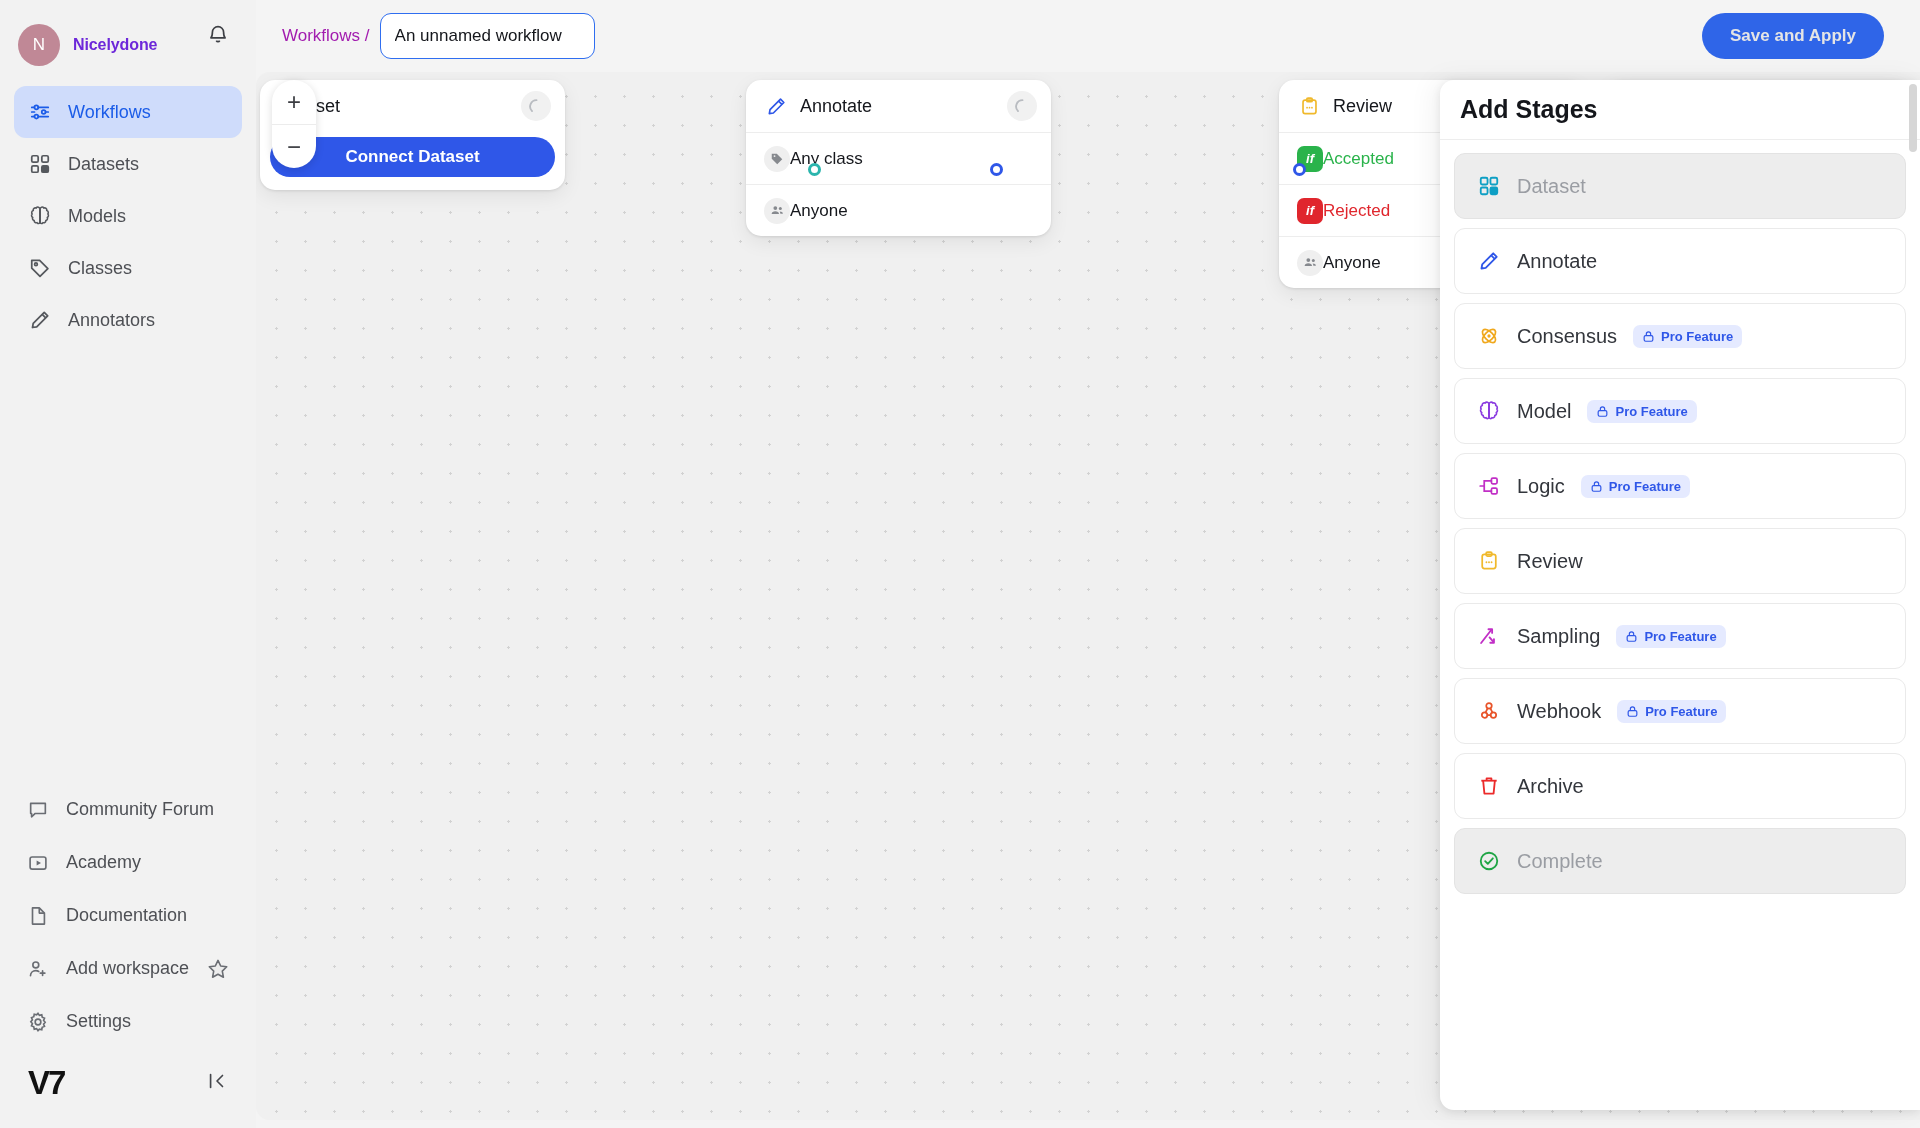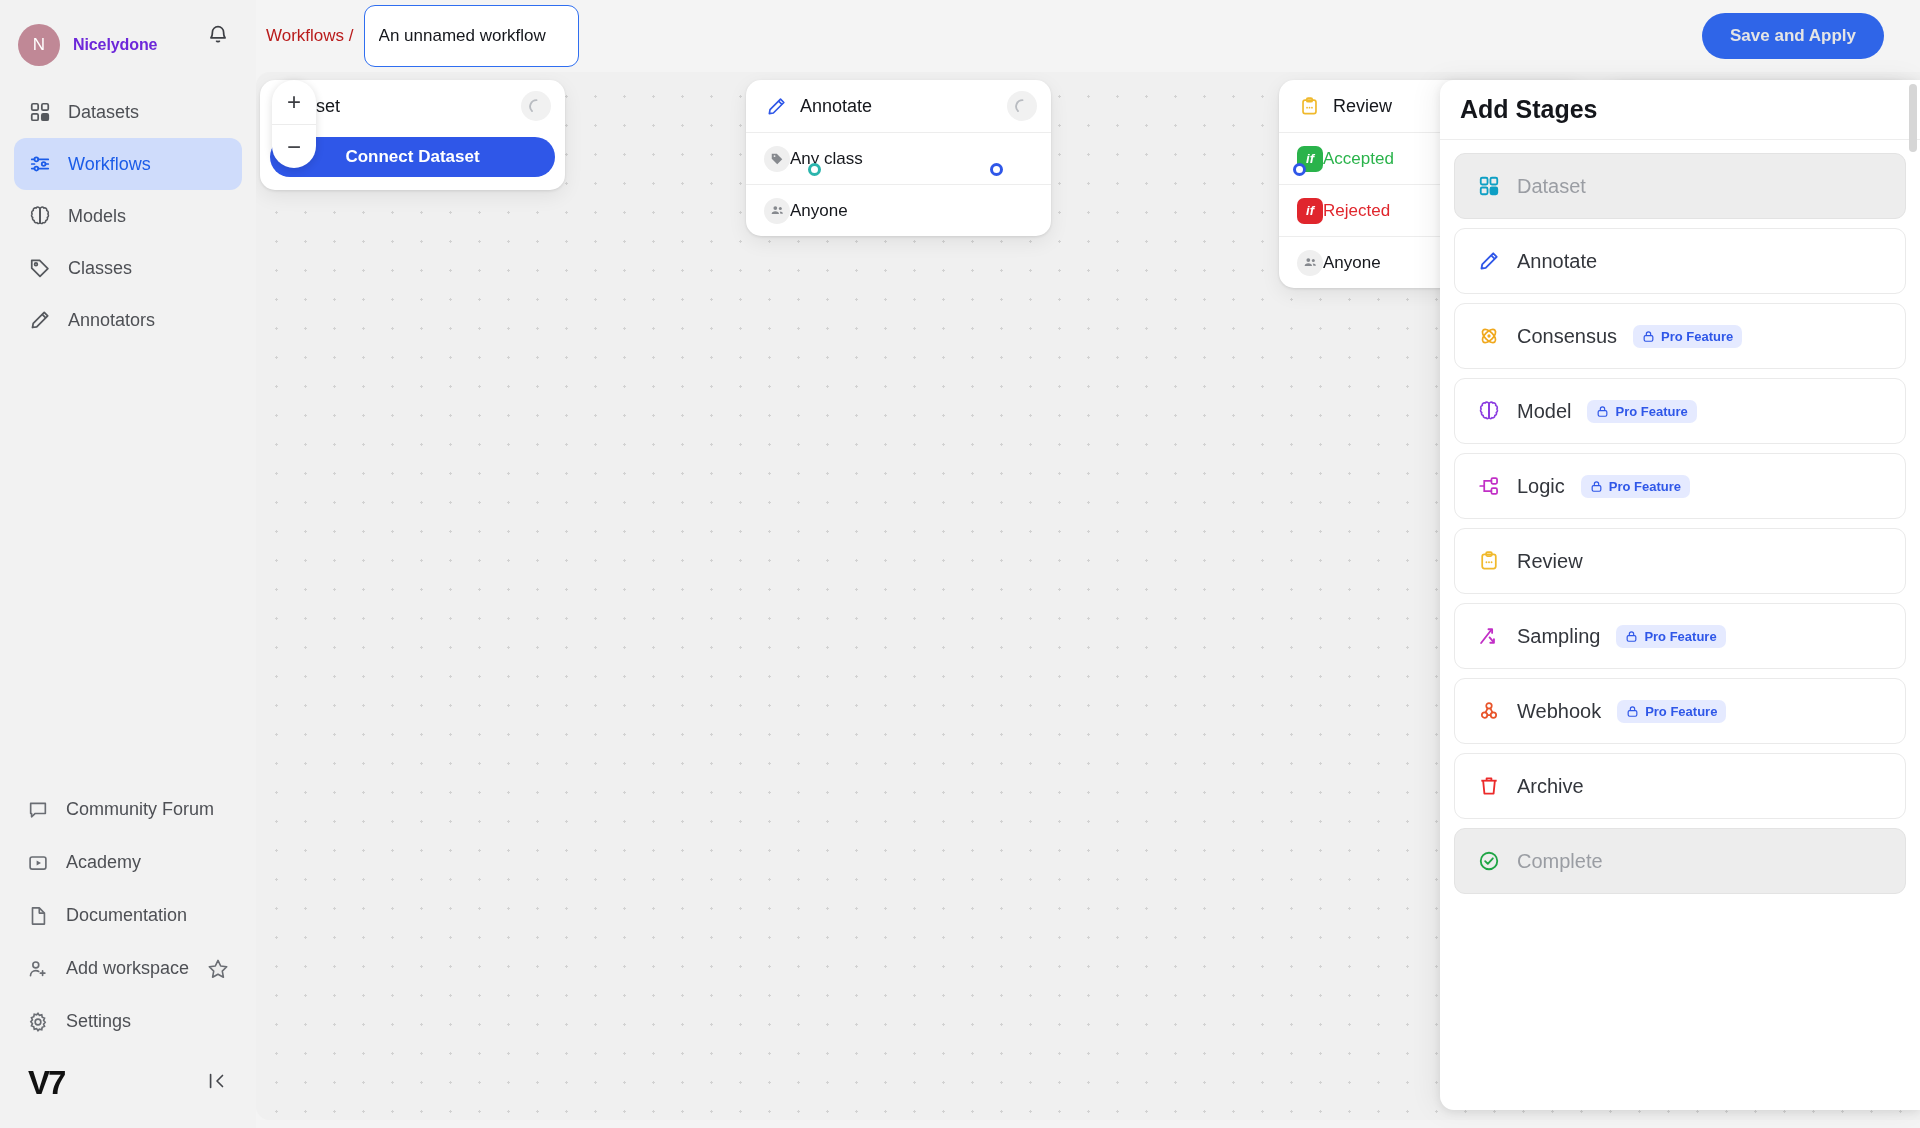--- a/index.html
+++ b/index.html
@@ -44,23 +44,23 @@
     gap: 24px;
   }
   .v7logo { font-size: 33px; font-weight: 900; letter-spacing: -2px; color: #111; font-family: "Liberation Sans", sans-serif; }
 
   
   .topbar {
     position: absolute; left: 256px; top: 0; right: 0; height: 72px;
     background: #f4f4f4; display: flex; align-items: center; gap: 0;
   }
   .bell { margin-left: -50px; color: #3d3f44; cursor: pointer; }
-  .breadcrumb { margin-left: 36px; font-size: 17px; color: #b91c1c; text-align: right; }
+  .breadcrumb { margin-left: 52px; font-size: 17px; color: #a21caf; text-align: right; }
   .wf-name-input {
-    margin-left: 10px; width: 215px; height: 62px;
+    margin-left: 10px; width: 215px; height: 46px;
     border: 1.6px solid #2f6ef0; border-radius: 11px; background: #fff;
     font-size: 17px; color: #15171c; padding: 0 14px;
     font-family: "Liberation Sans", sans-serif; outline: none;
   }
   .save-btn {
     margin-left: auto; margin-right: 36px;
     background: #2f65e8; color: #e5e5e5; border: none;
     height: 46px; padding: 0 28px; border-radius: 23px;
     font-size: 17px; font-weight: 700; cursor: pointer;
     font-family: "Liberation Sans", sans-serif;
@@ -180,42 +180,42 @@
 
   <aside class="sidebar">
 
     <div class="brand">
       <div class="avatar">N</div>
       <div class="brand-name">Nicelydone</div>
     </div>
 
     <nav class="nav-group">
 
+      <div class="nav-item active">
+        <span class="ico">
+          <svg width="22" height="22" viewBox="0 0 24 24" fill="none" stroke="#1b5ce8" stroke-width="1.9" stroke-linecap="round">
+            <circle cx="8" cy="7" r="2.1"></circle>
+              <circle cx="16" cy="12" r="2.1"></circle>
+              <circle cx="8" cy="17" r="2.1"></circle>
+            <path d="M3 7h3M10 7h11M3 12h3M18 12h3M3 17h3M10 17h11"></path>
+          </svg>
+        </span>
+        <span>Workflows</span>
+      </div>
+
       <div class="nav-item">
         <span class="ico">
           <svg width="22" height="22" viewBox="0 0 24 24" fill="none" stroke="#55585d" stroke-width="1.9">
             <rect x="3" y="3" width="7" height="7" rx="1.5"></rect>
               <rect x="14" y="3" width="7" height="7" rx="1.5"></rect>
             <rect x="3" y="14" width="7" height="7" rx="1.5"></rect>
               <rect x="14" y="14" width="7" height="7" rx="1.5" fill="#55585d"></rect>
           </svg>
         </span>
         <span>Datasets</span>
-      </div>
-
-      <div class="nav-item active">
-        <span class="ico">
-          <svg width="22" height="22" viewBox="0 0 24 24" fill="none" stroke="#1b5ce8" stroke-width="1.9" stroke-linecap="round">
-            <circle cx="8" cy="7" r="2.1"></circle>
-              <circle cx="16" cy="12" r="2.1"></circle>
-              <circle cx="8" cy="17" r="2.1"></circle>
-            <path d="M3 7h3M10 7h11M3 12h3M18 12h3M3 17h3M10 17h11"></path>
-          </svg>
-        </span>
-        <span>Workflows</span>
       </div>
 
       <div class="nav-item">
         <span class="ico">
           <svg width="22" height="22" viewBox="0 0 24 24" fill="none" stroke="#55585d" stroke-width="1.7">
             <path d="M12 4.5a2.3 2.3 0 0 0-4.2-1.2A2.4 2.4 0 0 0 4.6 6 2.5 2.5 0 0 0 3.4 9.8a2.5 2.5 0 0 0 .6 3.8 2.4 2.4 0 0 0 1.6 3.3 2.4 2.4 0 0 0 3.2 2.4A2.3 2.3 0 0 0 12 19.6z"></path>
             <path d="M12 4.5a2.3 2.3 0 0 1 4.2-1.2A2.4 2.4 0 0 1 19.4 6a2.5 2.5 0 0 1 1.2 3.8 2.5 2.5 0 0 1-.6 3.8 2.4 2.4 0 0 1-1.6 3.3 2.4 2.4 0 0 1-3.2 2.4A2.3 2.3 0 0 1 12 19.6z"></path>
             <path d="M12 4.5v15"></path>
           </svg>
         </span>

